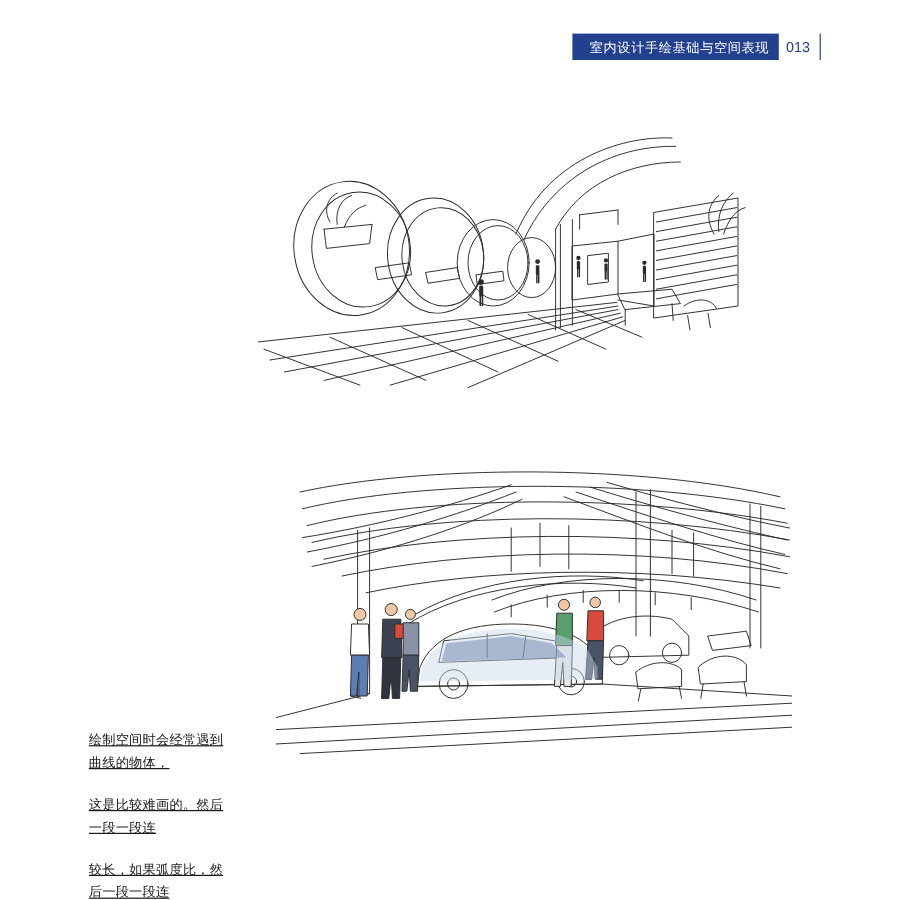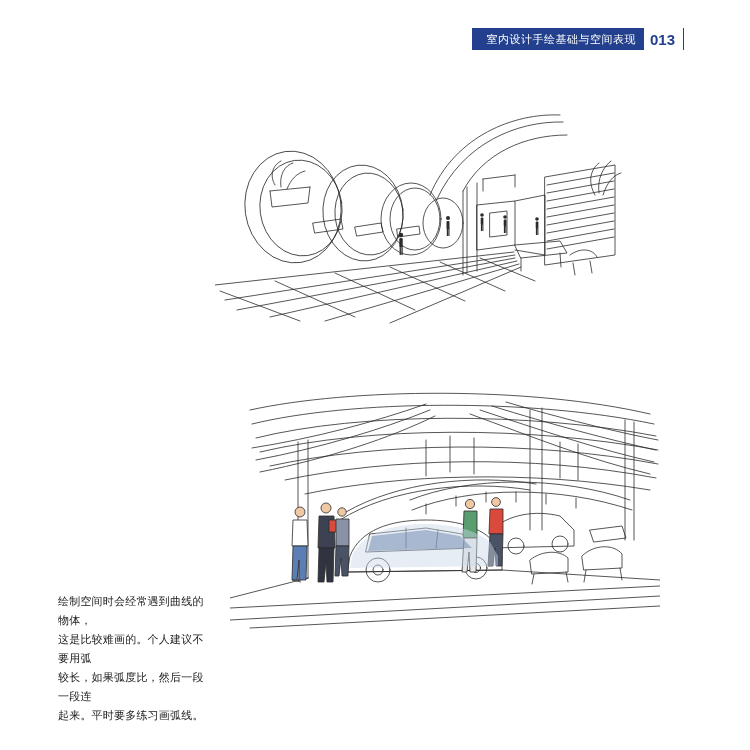--- a/index.html
+++ b/index.html
@@ -34,25 +34,25 @@
     color: #ffffff;
     display: flex;
     align-items: center;
     padding: 0 8px 0 14px;
     font-size: 11px;
     letter-spacing: 0.5px;
     white-space: nowrap;
   }
   .header-pagenum {
     color: #23408e;
-    font-size: 15px;
+    font-size: 12px;
     display: flex;
     align-items: center;
     padding: 0 8px 0 6px;
-    font-weight: bold;
+    font-weight: normal;
     text-align: center;
   }
   .header-rule {
     width: 1px;
     background: #23408e;
   }
 
   
   .figure-top {
     position: absolute;
@@ -78,21 +78,21 @@
   .caption {
     position: absolute;
     left: 58px;
     top: 592px;
     width: 150px;
     font-size: 11px;
     line-height: 19px;
     color: #1a1a1a;
     letter-spacing: 0.2px;
   }
-  .caption p { margin: 0; }
+  .caption p { margin: 16px; text-decoration: underline; }
 </style>
 </head>
 <body>
 
 <div class="page">
 
   <div class="header-bar">
     <div class="header-band">
       <span>室内设计手绘基础与空间表现</span>
     </div>
@@ -308,18 +308,18 @@
         <path d="M260 154 L273 154 L272 186 L266 186 L265 168 L263 186 L258 186 Z" fill="#4a5366" stroke="#2b2b2b" stroke-width="0.8"></path>
       </g>
 
       <path d="M142 156 L196 150 L230 156 L242 168 L138 171 Z" fill="#2f4f87" opacity="0.55"></path>
       <path d="M122 176 C132 154 160 144 196 144 C222 144 246 150 260 162 L268 176 L268 186 L120 188 Z" fill="#c9d6e8" opacity="0.45"></path>
     </svg>
   </div>
 
   <div class="caption">
     <p>绘制空间时会经常遇到曲线的物体，</p>
-    <p>这是比较难画的。个人建议不要用弧</p>
+    <p>这是比较难画的。然后一段一段连</p>
     <p>较长，如果弧度比，然后一段一段连</p>
     <p>起来。平时要多练习画弧线。</p>
   </div>
 
 </div>
 
 </body></html>

